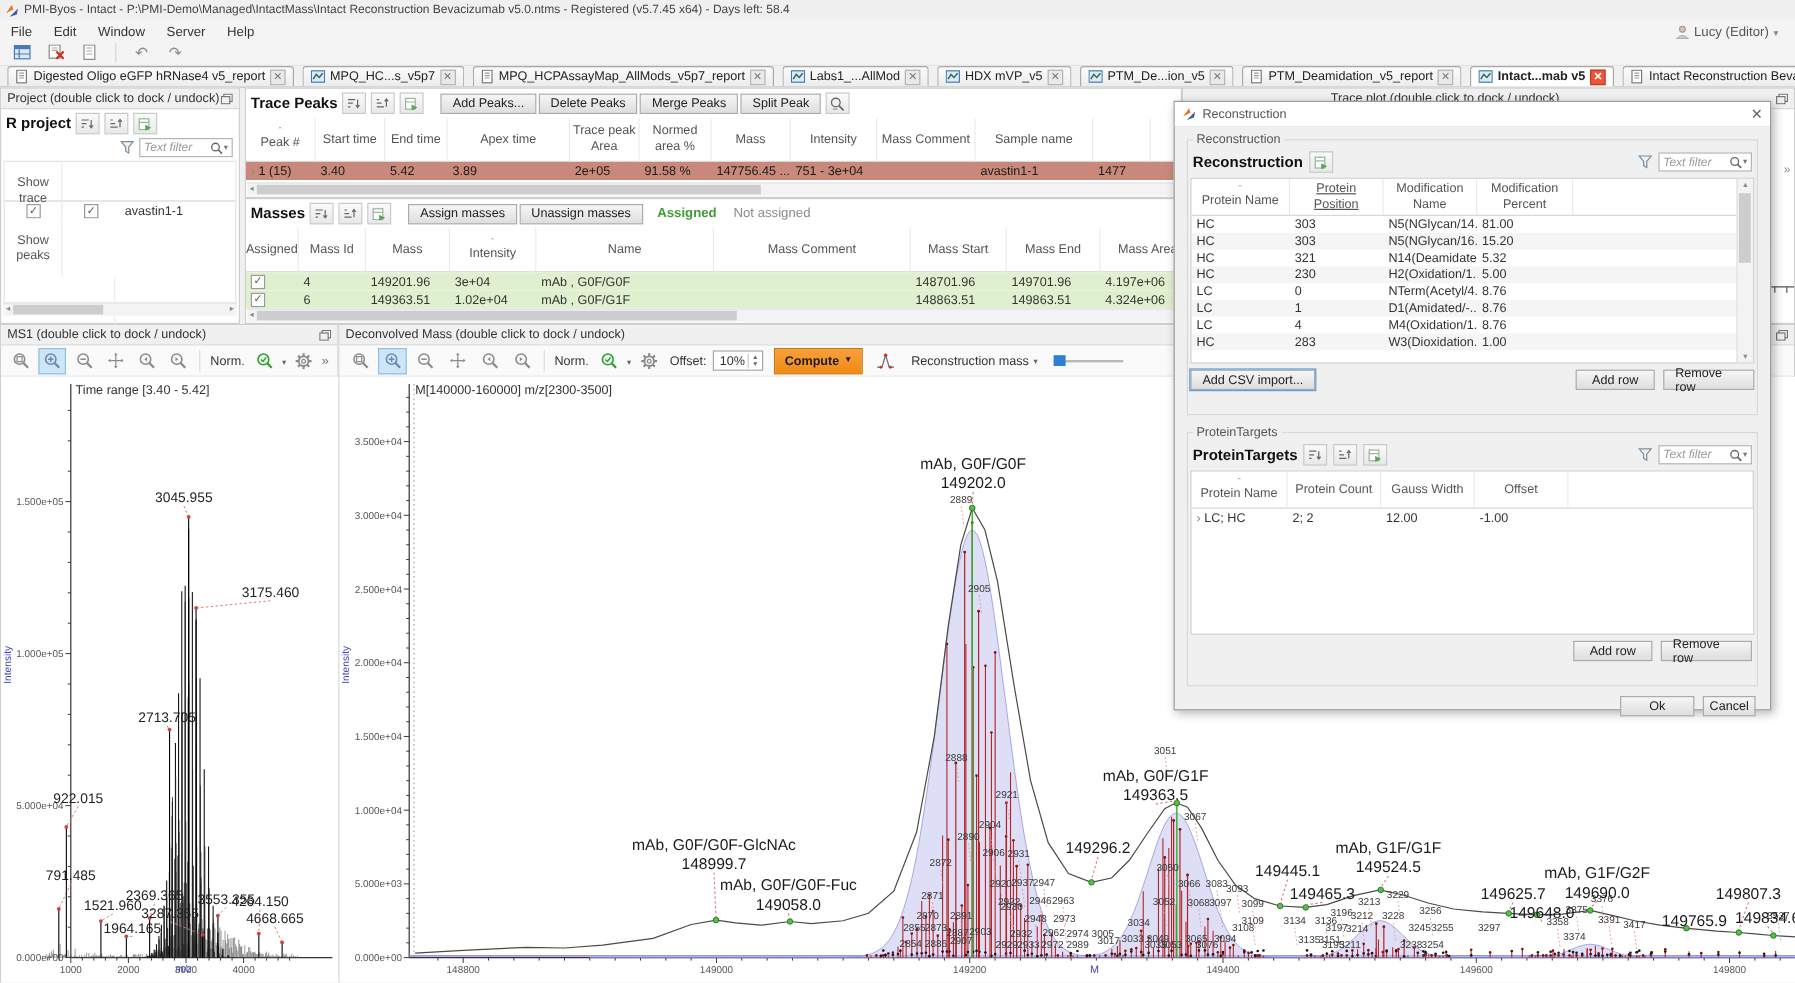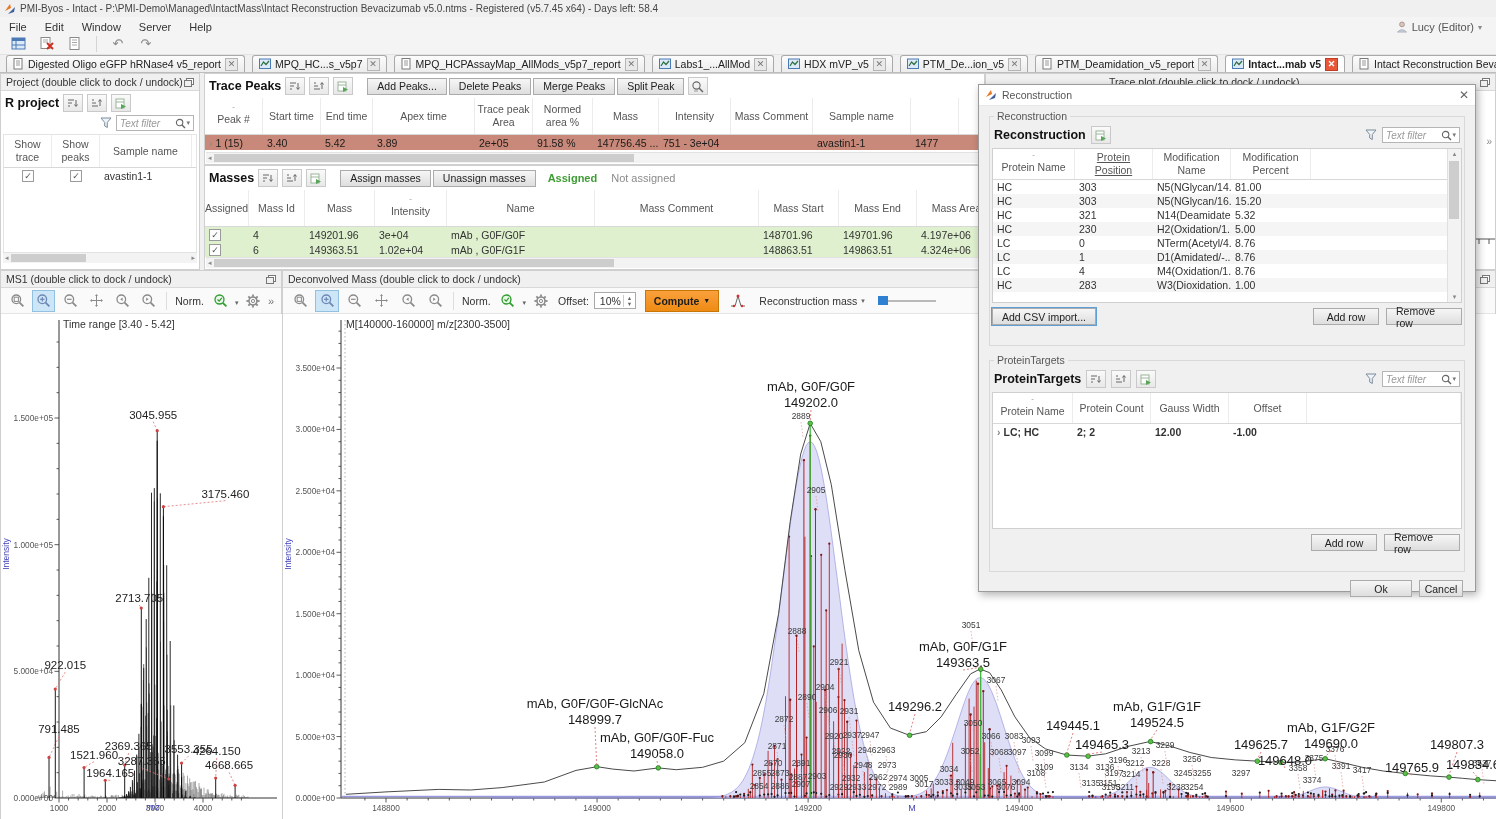--- a/index.html
+++ b/index.html
@@ -296,21 +296,21 @@
       <span>
           <svg width="11" height="11" viewBox="0 0 11 11">
             <circle cx="4.6" cy="4.6" r="3.2" fill="none" stroke="#666" stroke-width="1.1"></circle>
             <line x1="7" y1="7" x2="10" y2="10" stroke="#666" stroke-width="1.4"></line>
           </svg>
         </span>
         <span style="font-size:7px;color:#777">▾</span>
     </span>
   </div>
   <div id="projTable" class="gt" style="margin:0 2px;border:1px solid #e4e4e4;height:120px">
-      <div class="hrow" style="height: 32px;">
+      <div class="hrow" style="height: 32px; flex-direction: column;">
         <div class="hcell" style="width: 48px; flex: 0 0 48px;">
           <span>Show trace</span>
         </div>
         <div class="hcell" style="width: 48px; flex: 0 0 48px;">
           <span>Show peaks</span>
         </div>
         <div class="hcell" style="width: 92px; flex: 0 0 92px;">
           <span>Sample name</span>
         </div>
       </div>
@@ -2262,21 +2262,21 @@
             <div class="hcell" style="width: 78px; flex: 0 0 78px;">
               <span>Gauss Width</span>
             </div>
             <div class="hcell" style="width: 78px; flex: 0 0 78px;">
               <span>Offset</span>
             </div>
             <div class="hcell" style="width: 154px; flex: 0 0 154px;">
               <span></span>
             </div>
           </div>
-          <div class="drow" style="height: 15px; font-weight: bold;">
+          <div class="drow" style="height: 15px;">
             <div class="dcell" style="width: 80px; flex: 0 0 80px;"><span><span style="color:#888;margin-right:3px">›</span></span>LC; HC</div>
             <div class="dcell" style="width: 78px; flex: 0 0 78px;">2; 2</div>
             <div class="dcell" style="width: 78px; flex: 0 0 78px;">12.00</div>
             <div class="dcell" style="width: 78px; flex: 0 0 78px;">-1.00</div>
             <div class="dcell" style="width: 154px; flex: 0 0 154px;"></div>
           </div>
         </div>
     </div>
     <div class="dlg-btnrow">
       <span class="btn" style="width:66px">Add row</span>

